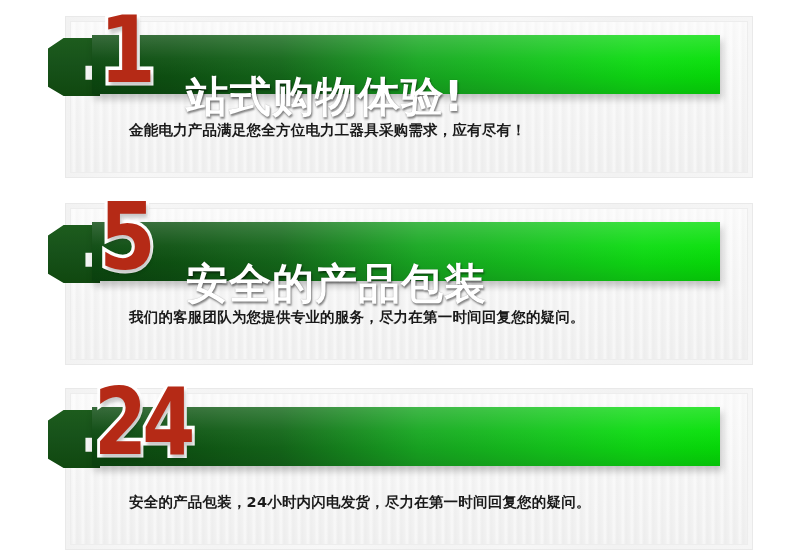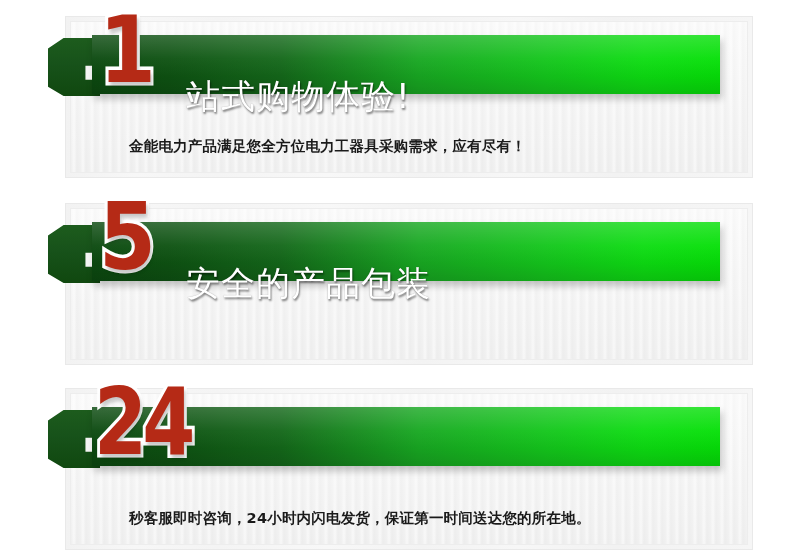--- a/index.html
+++ b/index.html
@@ -89,22 +89,22 @@
         rgba(0,0,0,0.14) 100%);
     pointer-events: none;
   }
 
   .ribbon-title {
     position: absolute;
     top: 50%;
     transform: translateY(-50%);
     left: 120px;
     color: #ffffff;
-    font-size: 34px;
-    font-weight: normal;
+    font-size: 42px;
+    font-weight: bold;
     letter-spacing: 1px;
     white-space: nowrap;
     text-shadow:
       1px 2px 2px rgba(0,0,0,0.45),
       0 0 1px rgba(0,0,0,0.35);
     z-index: 4;
   }
   .ribbon-title.wide { left: 175px; }
 
   
@@ -135,21 +135,20 @@
   
   .block-desc {
     position: absolute;
     left: 63px;
     top: 104px;
     color: #1a1a1a;
     font-size: 14.5px;
     font-weight: bold;
     letter-spacing: 0.2px;
     white-space: nowrap;
-    margin-top: 16px;
   }
 </style>
 </head>
 <body>
 
 <div id="page">
 
   <div class="block block-1">
     <div class="block-inner"></div>
     <div class="ribbon-tail"></div>
@@ -158,23 +157,24 @@
     <div class="big-number">1</div>
     <div class="block-desc">金能电力产品满足您全方位电力工器具采购需求，应有尽有！</div>
   </div>
 
   <div class="block block-2">
     <div class="block-inner"></div>
     <div class="ribbon-tail"></div>
     <div class="ribbon"></div>
     <div class="ribbon-title">安全的产品包装</div>
     <div class="big-number">5</div>
+    <div class="block-desc">我们的客服团队为您提供专业的服务，尽力在第一时间回复您的疑问。</div>
   </div>
 
   <div class="block block-3">
     <div class="block-inner"></div>
     <div class="ribbon-tail"></div>
     <div class="ribbon"></div>
     <div class="big-number two-digit">24</div>
-    <div class="block-desc">秒客服即时咨询，24小时内闪电发货，保证第一时间送达您的所在地。</div>
+    <div class="block-desc">安全的产品包装，24小时内闪电发货，尽力在第一时间回复您的疑问。</div>
   </div>
 
 </div>
 
 </body></html>

